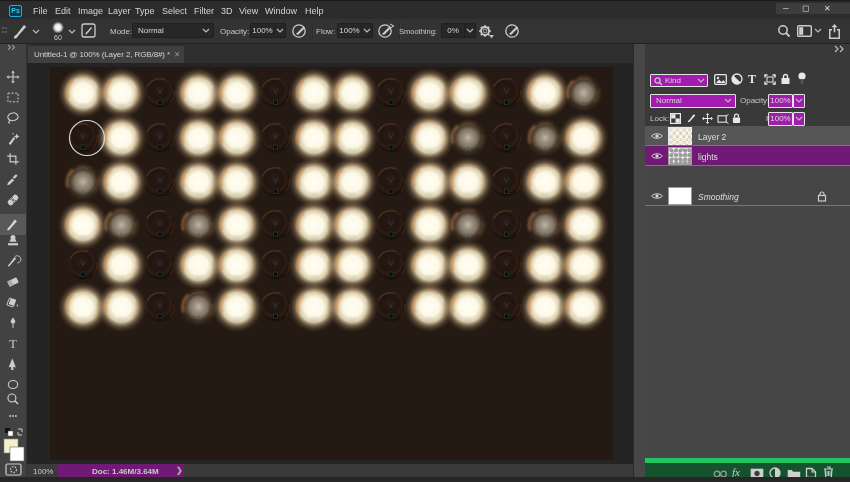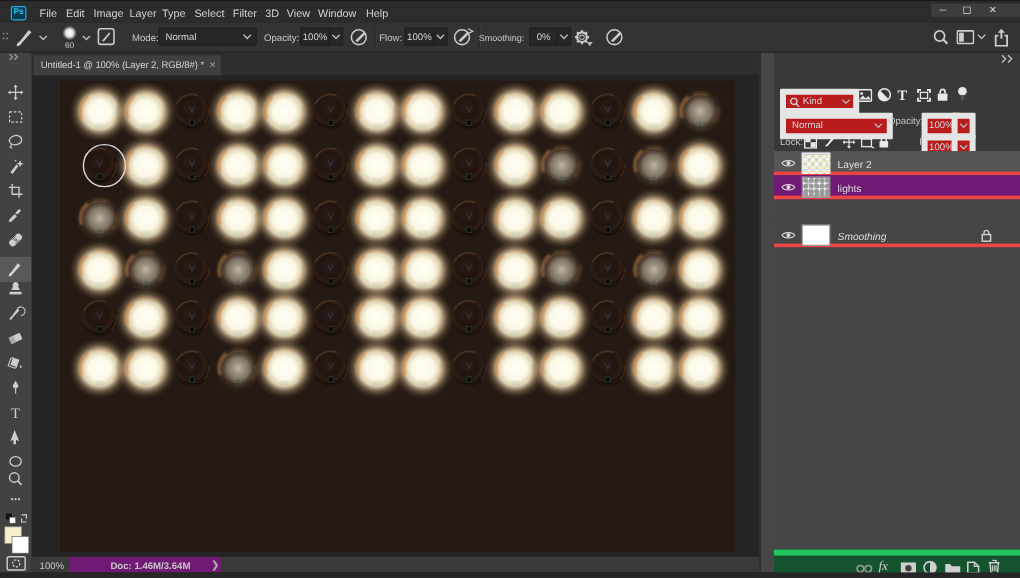--- a/index.html
+++ b/index.html
@@ -29,24 +29,24 @@
   #docarea{left:27px;top:63px;width:606px;height:401px;background:#242424;}
   
   #statusbar{left:27px;top:464px;width:606px;height:13px;background:#3a3a3a;color:#c8c8c8;font-size:8px;}
   
   #dockstrip{left:633px;top:44px;width:12px;height:433px;background:#474747;border-left:1px solid #2a2a2a;box-sizing:border-box;}
   
   #panel{left:645px;top:44px;width:205px;height:434px;background:#393939;}
   #ptabs{position:absolute;left:0;top:9px;width:205px;height:17px;background:#303030;}
   .ptab{position:absolute;top:0;height:17px;font-size:8px;color:#bdbdbd;line-height:17px;}
   #ptab-layers{background:#454545;color:#ececec;font-weight:bold;}
-  .pbox{position:absolute;background:#b91c1c;border:5px solid #e5e5e5;border-radius:1px;color:#d8d8d8;font-size:8px;}
+  .pbox{position:absolute;background:#a21caf;border:1px solid #e5e5e5;border-radius:1px;color:#d8d8d8;font-size:8px;}
   .plab{position:absolute;color:#c6c6c6;font-size:8px;}
   #layerlist{position:absolute;left:0;top:82px;width:205px;height:332px;background:#464646;}
-  .lrow{position:absolute;left:0;width:205px;height:20px;border-bottom:3px solid #ef4444;box-sizing:border-box;text-align:center;}
+  .lrow{position:absolute;left:0;width:205px;height:20px;border-bottom:1px solid #ef4444;box-sizing:border-box;text-align:center;}
   .lrow .lname{position:absolute;left:53px;top:6px;font-size:8.5px;color:#dedede;}
   .thumb{position:absolute;left:23px;top:1px;width:24px;height:18px;border:1px solid #777;box-sizing:border-box;}
   #iconbar{position:absolute;left:0;top:414px;width:205px;height:20px;background:#14532d;border-top:5px solid #22c55e;box-sizing:border-box;}
   #bottomstrip{left:0;top:477px;width:850px;height:5px;background:#262626;}
 </style>
 </head>
 <body>
 <div id="app">
   <div class="abs" id="menubar">
     <div id="pslogo">Ps</div>

